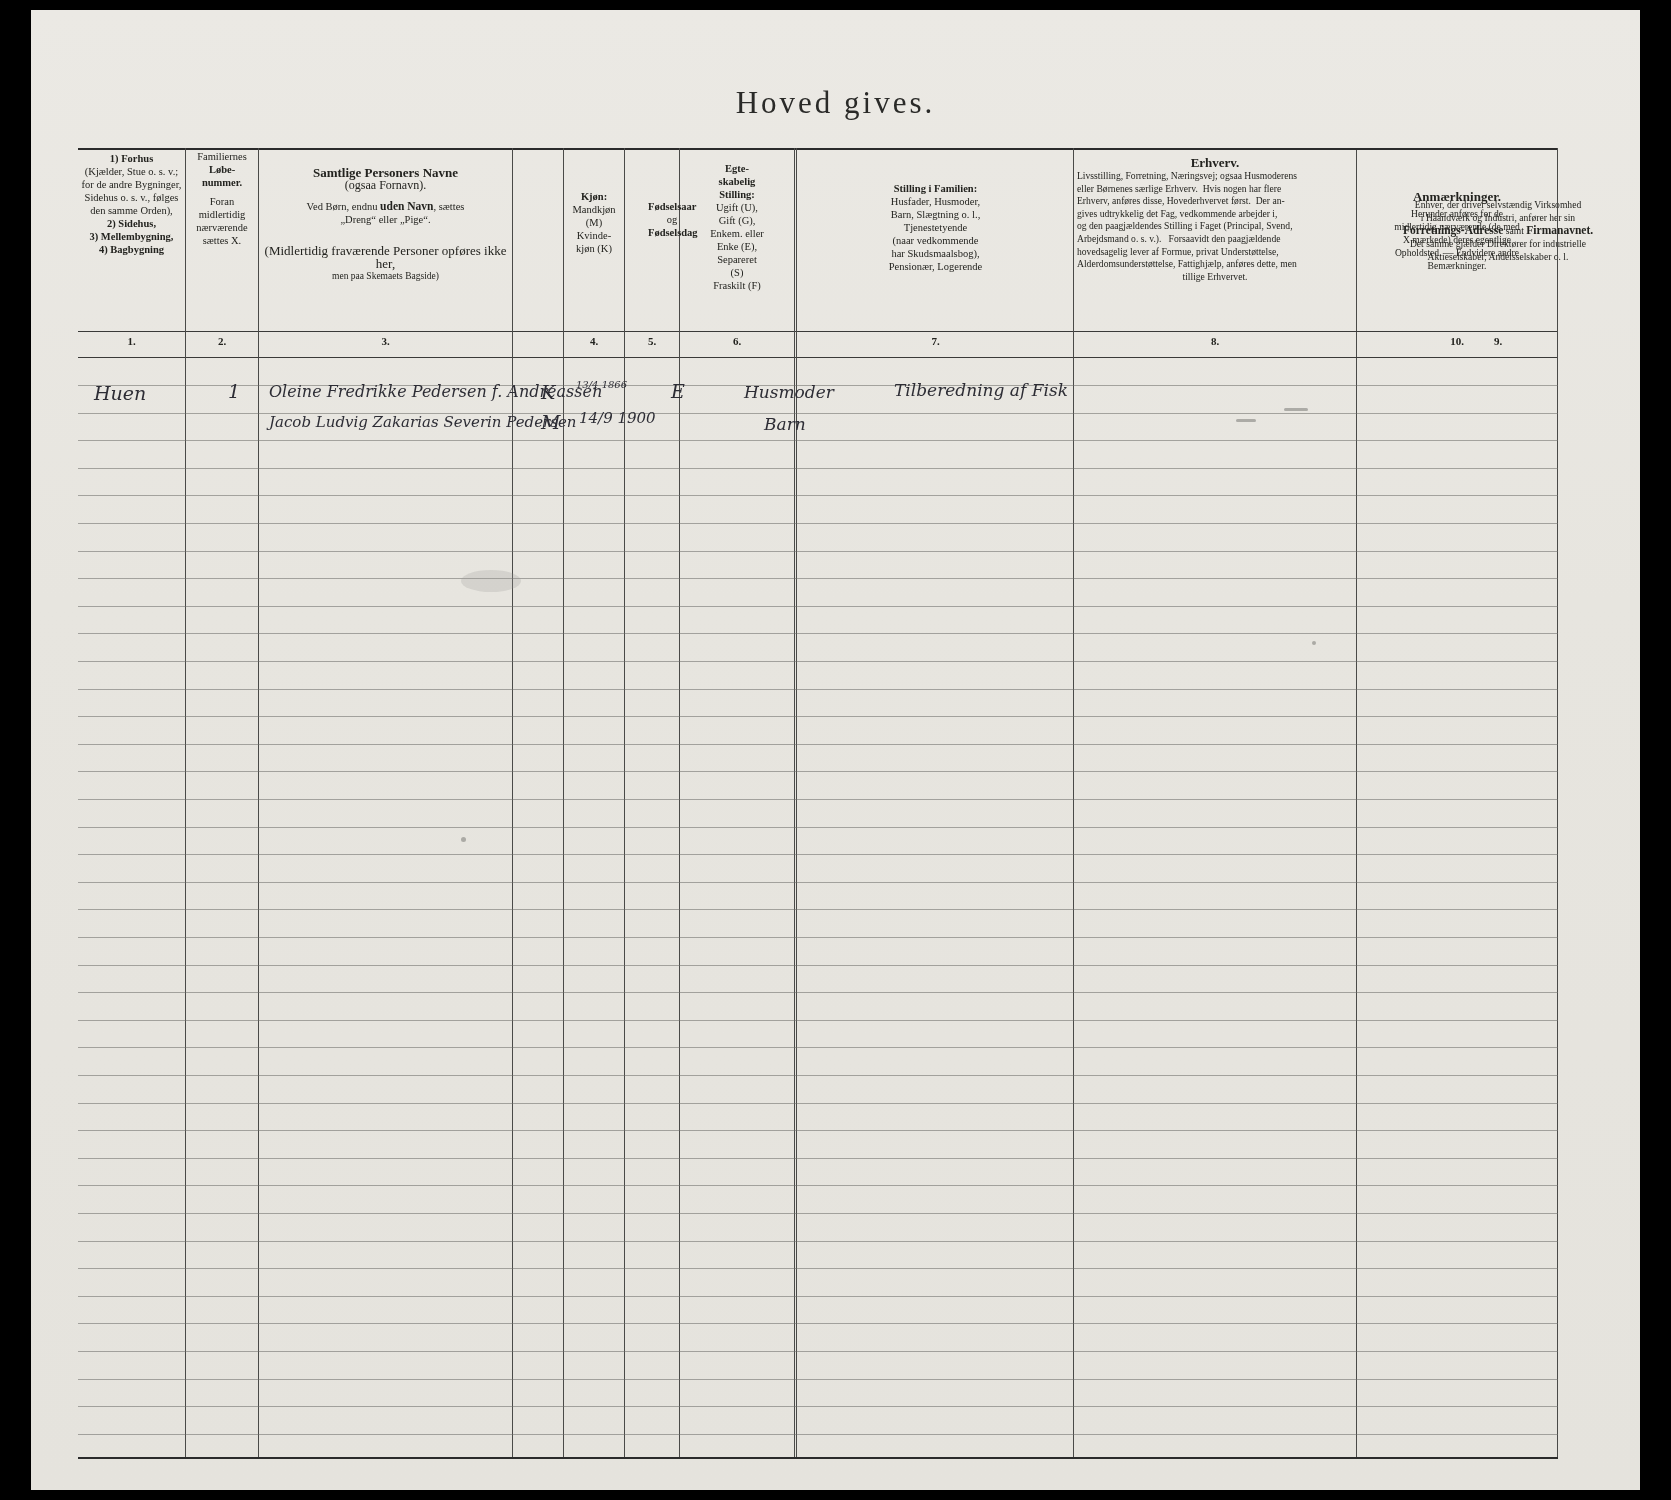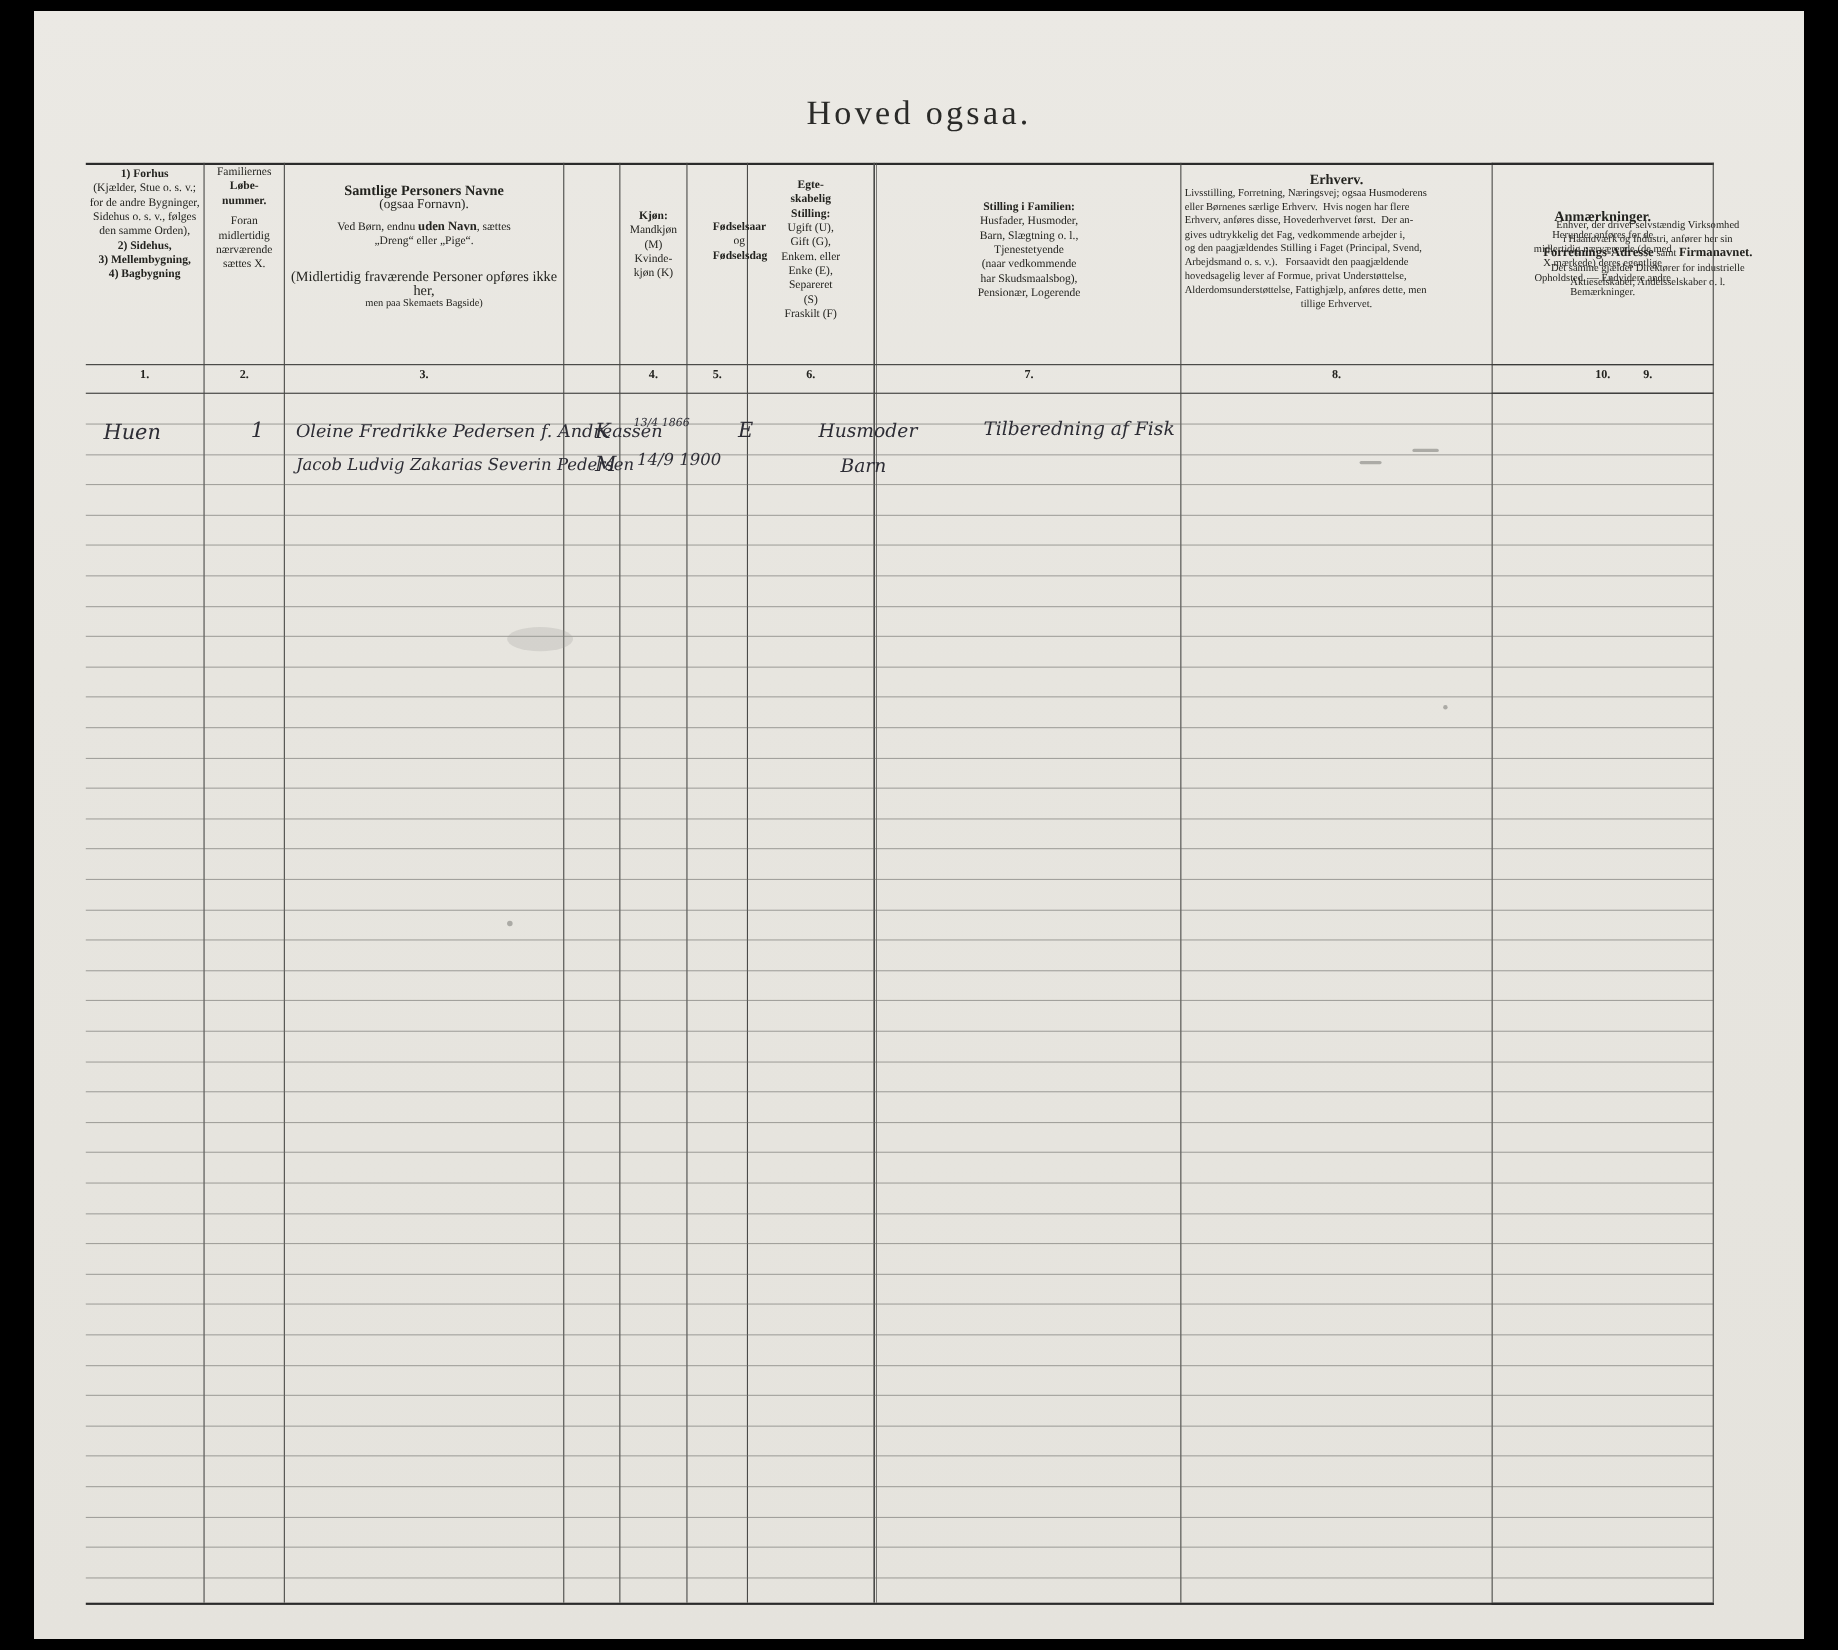--- a/index.html
+++ b/index.html
@@ -35,21 +35,21 @@
   .smudge{position:absolute;background:#9a9a96;opacity:.25;border-radius:50%;}
   .speck{position:absolute;background:#6f6f6b;opacity:.5;border-radius:50%;}
 </style>
 </head>
 <body>
 
 <div class="page">
   <div class="paper"></div>
 
   <div class="title">
-    <span>Hoved ogsaa.</span>
+    <span>Hoved gives.</span>
   </div>
 
   <div class="tbl">
 
     <div class="hline topline"></div>
     <div class="hline headsep"></div>
     <div class="hline numsep"></div>
     <div class="hline botline"></div>
 
     <div class="vline" style="left:107px"></div>

